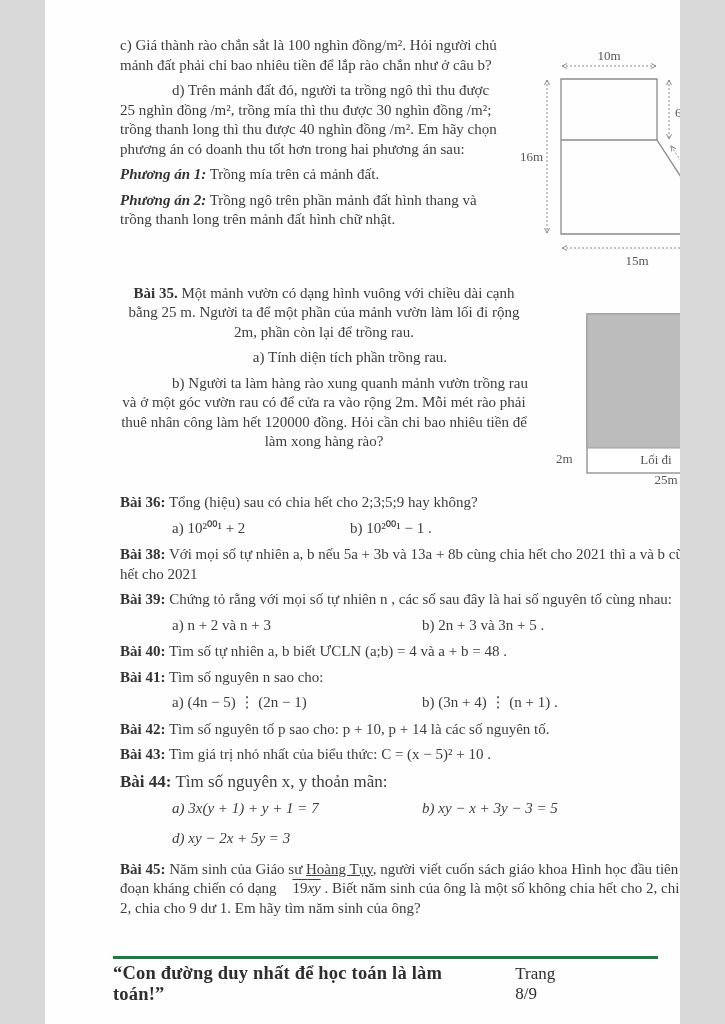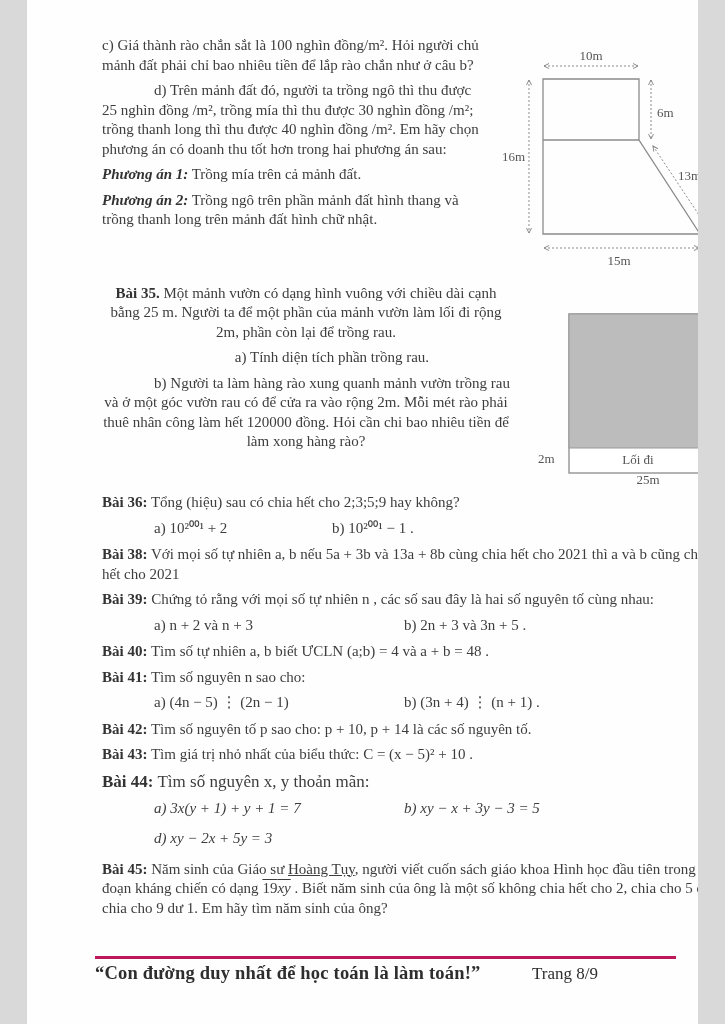--- a/index.html
+++ b/index.html
@@ -1,44 +1,44 @@
 <!DOCTYPE html>
 <html><head>
 <meta charset="utf-8">
 <style>
   html,body { margin:0; padding:0; background:#d9d9d9; }
   .page {
     position:relative; width:635px; height:1024px; margin:0 auto;
     background:#fefefe; overflow:hidden;
-    font-family:"Liberation Serif", serif; color:#3d3d3d;padding-left:36px;
+    font-family:"Liberation Serif", serif; color:#3d3d3d;
   }
   .content { position:absolute; left:75px; top:36px; width:628px; font-size:15px; line-height:1.3; }
   p { margin:0 0 6px; }
   .indent { text-indent:52px; }
   .item-ind { margin-left:52px; }
   .blabel { font-weight:bold; color:#333; }
   .plan-label { font-weight:bold; font-style:italic; color:#333; }
   .pair { display:flex; margin:0 0 7px 52px; }
   .pair .a { flex:0 0 250px; }
   .pair.narrow .a { flex:0 0 178px; }
   .pair.wide { margin-bottom:11px; }
   .top-row { display:flex; }
   .col-text { width:378px; }
   .col-fig { margin-left:auto; margin-top:10px; }
   .row35 { display:flex; }
   .col-text35 { width:408px;text-align:center; }
   .col-fig35 { margin-left:auto; padding-top:2px; }
   .lg { font-size:17px; }
   .it { font-style:italic; }
   .u { text-decoration:underline; }
-  .overline { text-decoration:overline; }
+  .overline { text-decoration:overline;margin-left:12px; }
   svg text { font-family:"Liberation Serif", serif; font-size:13px; fill:#555; }
   .footer {
     position:absolute; left:68px; right:22px; top:956px;
-    border-top:3px solid #be185d; padding-top:4px;
+    border-top:3px solid #15803d; padding-top:4px;
     display:flex; justify-content:space-between; align-items:baseline;gap:24px;
   }
   .footer .quote { font-weight:bold; font-size:18.5px; color:#2e2e2e; letter-spacing:0.2px; }
   .footer .pageno { font-size:17px; color:#2e2e2e; padding-right:78px; }
 </style>
 </head>
 <body>
 
 <div class="page">
   <div class="content">

